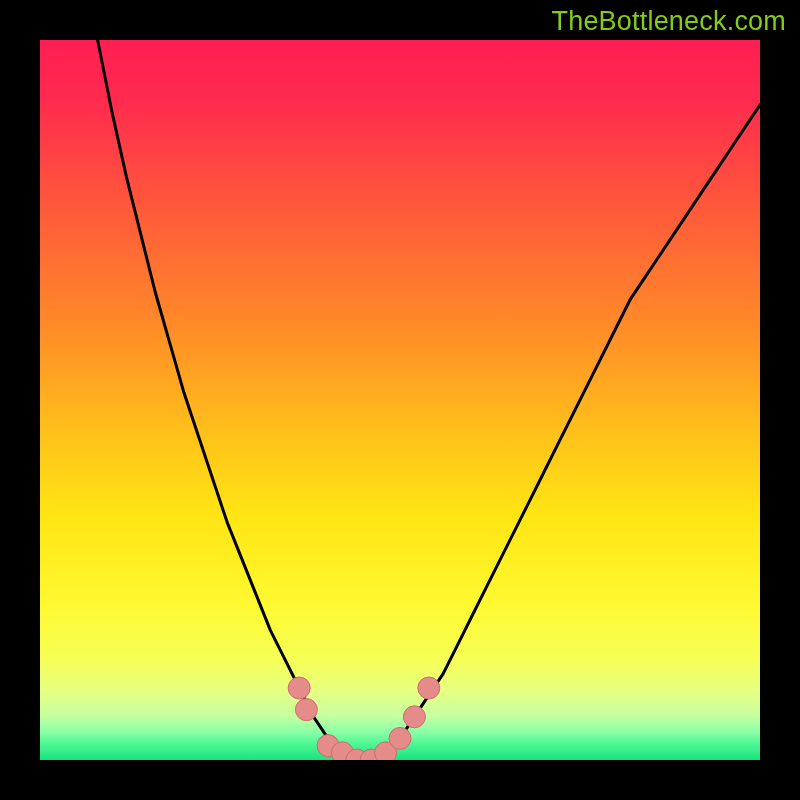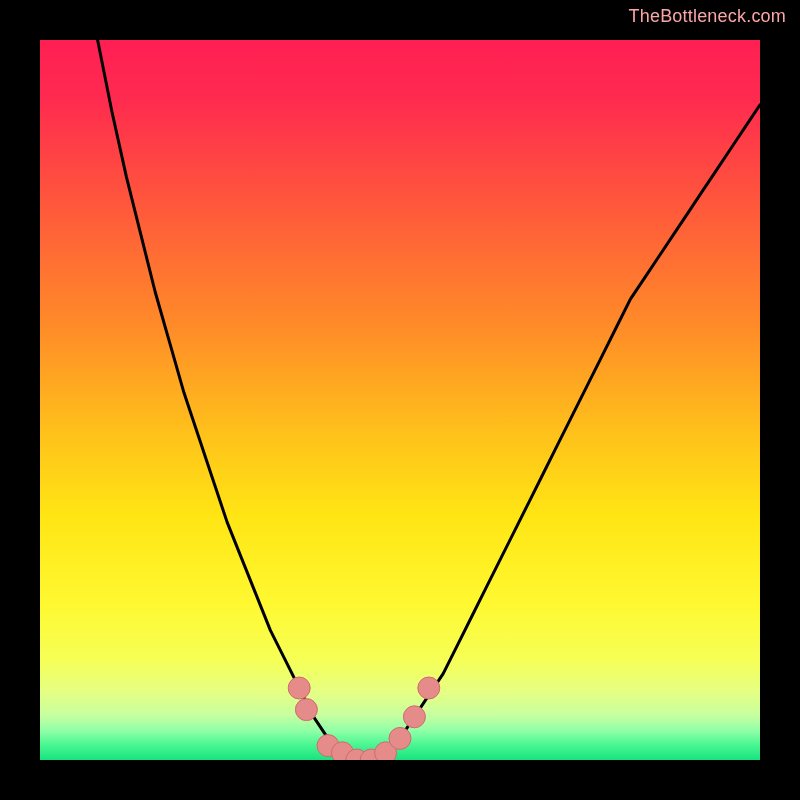--- a/index.html
+++ b/index.html
@@ -14,22 +14,22 @@
   .outer {
     position: relative;
     width: 800px;
     height: 800px;
     background: #000000;
   }
   .watermark {
     position: absolute;
     top: 6px;
     right: 14px;
-    color: #fca5a5;
-    font-size: 18px;
+    color: #84cc16;
+    font-size: 27px;
     font-weight: 400;
     letter-spacing: 0.2px;
     z-index: 5;
   }
   .plot {
     position: absolute;
     left: 40px;
     top: 40px;
     width: 720px;
     height: 720px;

